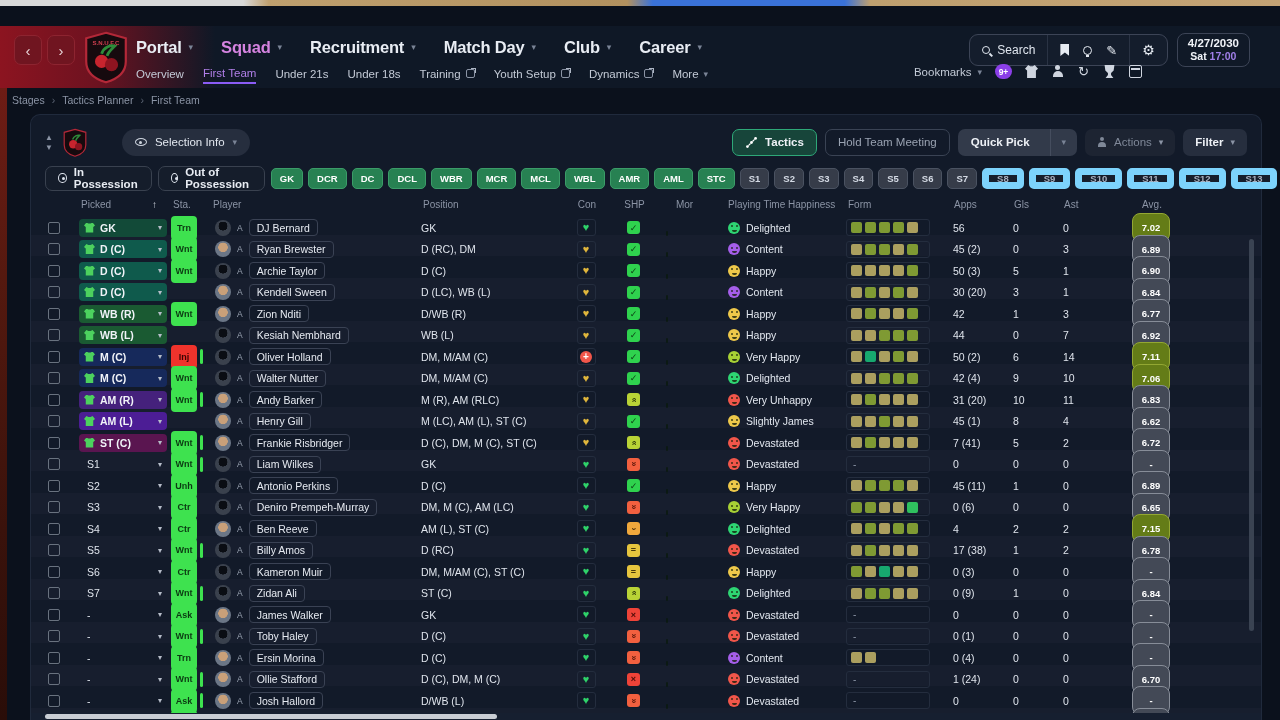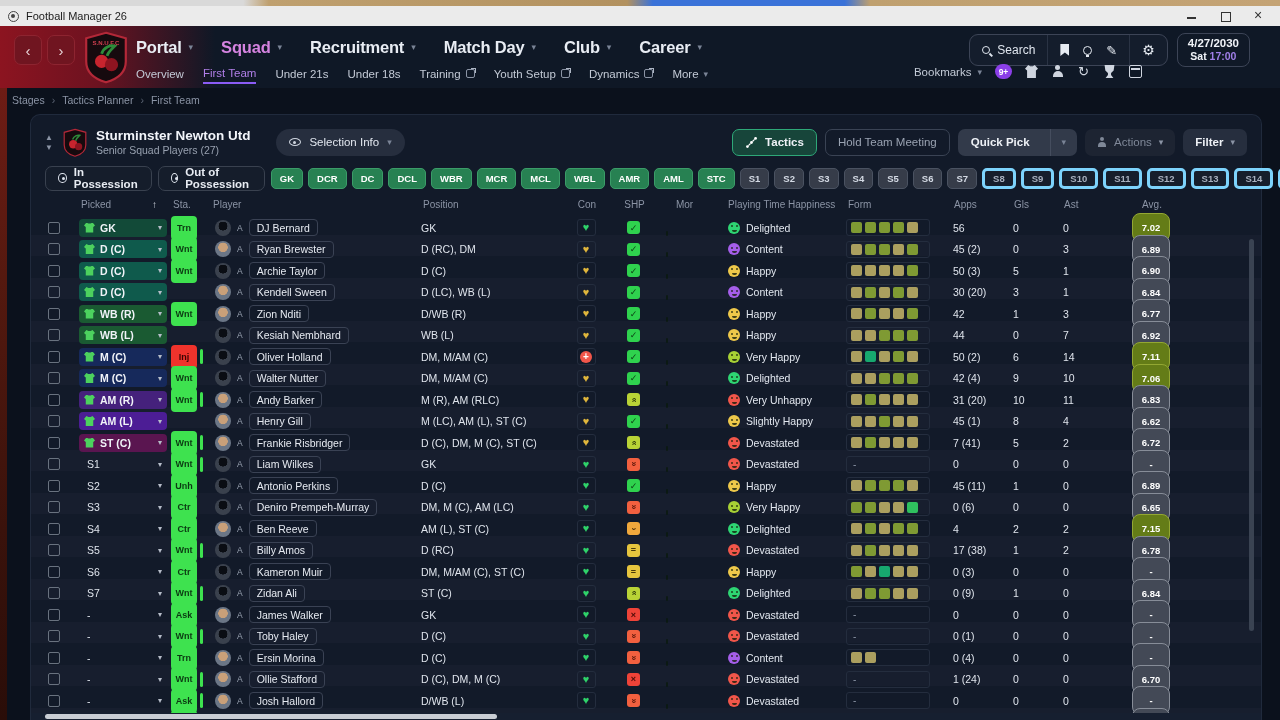--- a/index.html
+++ b/index.html
@@ -119,21 +119,21 @@
   .prow2 { height:34px; display:flex; align-items:center; padding:0 16px 0 14px; gap:6px; }
   .possbtn { height:25px; border:1px solid #39414f; border-radius:7px; background:#151d2b; display:flex; align-items:center;
     gap:7px; padding:0 12px; font-size:11.5px; font-weight:bold; color:#e8ecf3; cursor:pointer; }
   .ball { width:10px; height:10px; border:1.4px solid #dfe5ee; border-radius:50%; position:relative; }
   .ball::after{ content:""; position:absolute; left:2.6px; top:2.6px; width:3px; height:3px; border-radius:50%; background:#dfe5ee; }
   .posbtns { margin-left:auto; display:flex; gap:5px; align-items:center; }
   .posbtn { height:21px; border-radius:5px; display:flex; align-items:center; justify-content:center;
     font-size:9.5px; font-weight:bold; padding:0 8px; cursor:pointer; }
   .pos-green { background:#278152; border:1px solid #3b9c68; color:#fff; }
   .pos-filled { background:#363c49; border:1px solid #4a5261; color:#d4dae4; }
-  .pos-empty { background:#161e2c; border:3px solid #7dd3fc; color:#a8b0bf; }
+  .pos-empty { background:#161e2c; border:7px solid #7dd3fc; color:#a8b0bf; }
 
   
   .grid { display:grid; grid-template-columns:48px 92px 40px 210px 145px 40px 55px 45px 140px 95px 60px 50px 55px 90px 1fr; align-items:center; }
   .thead { height:18px; font-size:10px; color:#8b94a5; }
   .thead .hc { padding-left:2px; }
   .thead .center { text-align:center; }
   .thead .picked-h { display:flex; justify-content:space-between; padding-right:14px; }
   .thead .arrow { color:#cfd5df; font-size:10px; }
   .tbody { height:508px; overflow:hidden; }
   .trow { height:21.5px; cursor:pointer; }
@@ -188,29 +188,20 @@
   .vscroll { position:absolute; right:7px; top:124px; width:5px; height:392px; border-radius:3px; background:#3a4352; }
   .hstrack { position:absolute; left:31px; bottom:0; width:1230px; height:7px; background:#161f30; }
   .hscroll { position:absolute; left:45px; bottom:1px; width:452px; height:5px; border-radius:3px; background:#c9cdd4; cursor:pointer; }
 </style>
 </head>
 <body>
 
 <div id="screen">
   <div class="top-strip"></div>
 
-  <div class="titlebar">
-    <span class="app-ico"></span>
-    <span class="wtitle">Football Manager 26</span>
-    <div class="winbtns">
-      <span class="wb wb-min"></span>
-      <span class="wb wb-max"></span>
-      <span class="wb wb-close"></span>
-    </div>
-  </div>
 
   <div class="app">
     <div class="left-strip"></div>
 
     <div class="navbar">
       <div class="nav-red"></div>
       <div class="navtool nav-back">‹</div>
       <div class="navtool nav-fwd">›</div>
       <svg class="crest-lg" viewBox="0 0 40 48">
         <path d="M20 2 L38 7 V28 C38 38 30 44 20 47 C10 44 2 38 2 28 V7 Z" fill="#160a0e" stroke="#b32838" stroke-width="2"></path>
@@ -325,24 +316,20 @@
         <div class="collapse">
           <span>▲</span>
           <span>▼</span>
         </div>
         <svg class="crest-sm" viewBox="0 0 40 48">
           <path d="M20 2 L38 7 V28 C38 38 30 44 20 47 C10 44 2 38 2 28 V7 Z" fill="#160a0e" stroke="#b32838" stroke-width="2"></path>
           <path d="M16 19 C18 13 24 11 28 12 C25 15 22 17 21 21" fill="none" stroke="#2e8b3a" stroke-width="2.5"></path>
           <circle cx="17" cy="27" r="7" fill="#c8242e"></circle>
           <circle cx="26" cy="31" r="6" fill="#8e1420"></circle>
         </svg>
-        <div>
-          <div class="tname">Sturminster Newton Utd</div>
-          <div class="tsub">Senior Squad Players (27)</div>
-        </div>
         <div class="selinfo">
           <span class="eye"></span>
           <span class="sl">Selection Info</span>
           <span class="chev">▾</span>
         </div>
         <div class="phead-right">
           <div class="btn btn-tactics">
             <svg width="13" height="13" viewBox="0 0 16 16">
               <circle cx="3" cy="13" r="1.7" fill="#fff"></circle>
                 <circle cx="8" cy="8" r="1.7" fill="#fff"></circle>
@@ -903,21 +890,21 @@
               <span class="conbox">
                 <span class="heart" style="color: rgb(224, 182, 60);">♥</span>
               </span>
             </div>
             <div>
               <span class="shp" style="background: rgb(47, 210, 78); color: rgb(11, 58, 18);">✓</span>
             </div>
             <div><span class="mor" style="background: rgb(47, 210, 78);"></span></div>
             <div class="hapcell">
               <span class="facei" style="background: rgb(238, 200, 74);"></span>
-              <span class="haplabel">Slightly Happy</span>
+              <span class="haplabel">Slightly James</span>
             </div>
             <div>
               <div class="formbox">
                 <span class="fsq" style="background: rgb(171, 159, 95);"></span>
                 <span class="fsq" style="background: rgb(171, 159, 95);"></span>
                 <span class="fsq" style="background: rgb(127, 154, 51);"></span>
                 <span class="fsq" style="background: rgb(171, 159, 95);"></span>
                 <span class="fsq" style="background: rgb(171, 159, 95);"></span>
               </div>
             </div>

